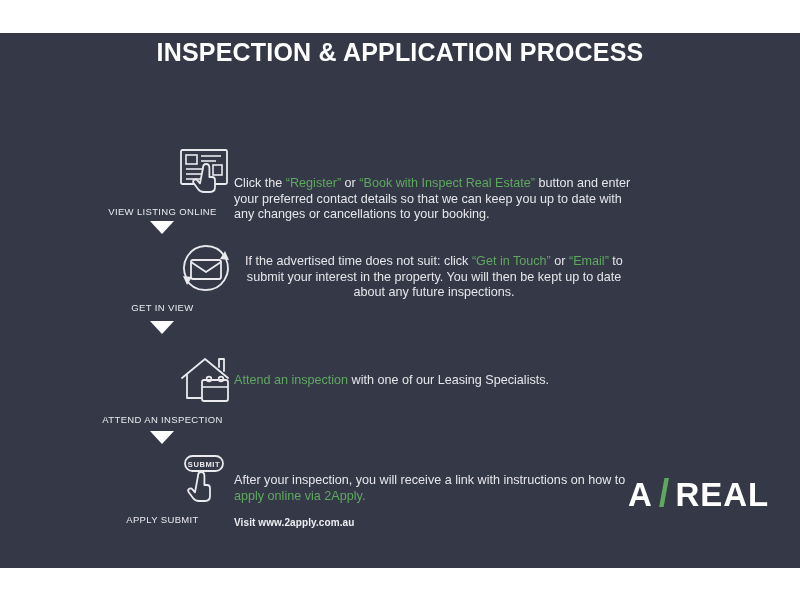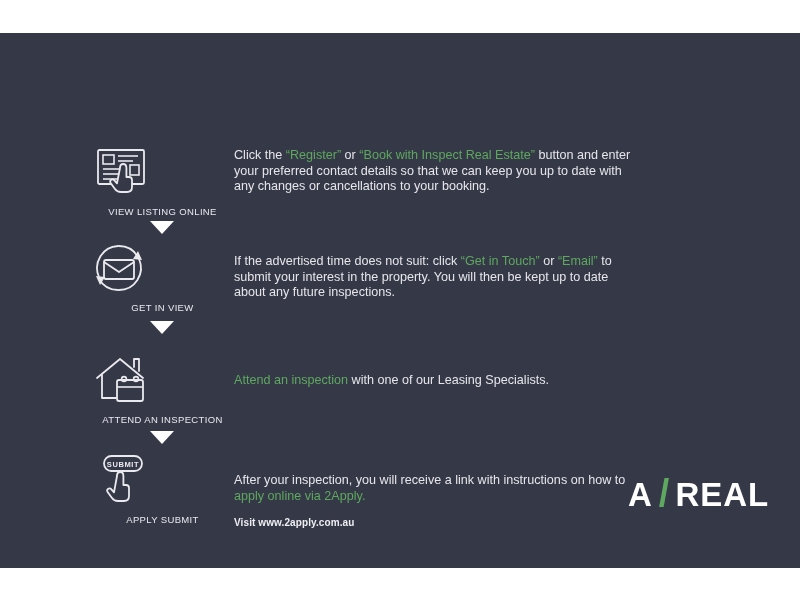--- a/index.html
+++ b/index.html
@@ -50,21 +50,21 @@
     position: absolute;
     left: 90px;
     width: 145px;
     text-align: center;
   }
 
   .icon-box {
     height: 56px;
     display: flex;
     align-items: center;
-    justify-content: flex-start;
+    justify-content: flex-end;
   }
 
   .caption {
     margin-top: 6px;
     color: #e9e9ee;
     font-size: 9.5px;
     font-weight: normal;
     letter-spacing: 0.35px;
     white-space: nowrap;
   }
@@ -120,39 +120,40 @@
     transform: translateY(-1px);
   }
 </style>
 </head>
 <body>
 
 <div id="page">
 
   <div id="panel"></div>
 
+  <div id="title">INSPECTION &amp; APPLICATION PROCESS</div>
 
   <div class="step" style="top:144px;">
     <div class="icon-col">
       <div class="icon-box">
         <svg width="62" height="52" viewBox="0 0 62 52">
           <rect x="8" y="4" width="46" height="34" rx="1.5" fill="none" stroke="#e9e9ee" stroke-width="1.8"></rect>
           <rect x="13" y="9" width="11" height="9" fill="none" stroke="#e9e9ee" stroke-width="1.6"></rect>
           <line x1="28" y1="10" x2="48" y2="10" stroke="#e9e9ee" stroke-width="1.6"></line>
           <line x1="28" y1="15" x2="43" y2="15" stroke="#e9e9ee" stroke-width="1.6"></line>
           <rect x="40" y="19" width="9" height="10" fill="none" stroke="#e9e9ee" stroke-width="1.6"></rect>
           <line x1="13" y1="23" x2="36" y2="23" stroke="#e9e9ee" stroke-width="1.6"></line>
           <line x1="13" y1="28" x2="36" y2="28" stroke="#e9e9ee" stroke-width="1.6"></line>
           <line x1="13" y1="33" x2="30" y2="33" stroke="#e9e9ee" stroke-width="1.6"></line>
           <path d="M30 22 q0 -4 3.2 -4 q3.2 0 3.2 4 l0 9 l2.6 0 q3 0 3 3 l0 7 q0 5 -5 5 l-6 0 q-4 0 -6 -3 l-4.4 -6 q-1.2 -2 0.6 -3.2 q1.8 -1.2 3.2 0.6 l2.6 3 z" fill="#353847" stroke="#e9e9ee" stroke-width="1.8" stroke-linejoin="round"></path>
         </svg>
       </div>
       <div class="caption">VIEW LISTING ONLINE</div>
     </div>
-    <div class="body-col" style="top:4px;position:absolute;">
+    <div class="body-col" style="top:32px;position:absolute;">
       <span>Click the </span><span class="green">“Register”</span><span> or </span><span class="green">“Book with Inspect Real Estate”</span><span> button and enter your preferred contact details so that we can keep you up to date with any changes or cancellations to your booking.</span>
     </div>
   </div>
 
   <div class="arrow" style="top:221px;">
     <svg width="24" height="13" viewBox="0 0 24 13">
         <polygon points="0,0 24,0 12,13" fill="#ffffff"></polygon>
       </svg>
   </div>
 
@@ -165,21 +166,21 @@
           <path d="M28 48 a22 22 0 0 1 -19 -11" fill="none" stroke="#e9e9ee" stroke-width="1.8" stroke-linecap="round"></path>
           <path d="M9 35 a22 22 0 0 1 19 -31" fill="none" stroke="#e9e9ee" stroke-width="1.8" stroke-linecap="round"></path>
           <polygon points="48,9 52,18 43,17" fill="#e9e9ee"></polygon>
           <polygon points="10,43 6,34 15,35" fill="#e9e9ee"></polygon>
           <rect x="14" y="18" width="30" height="19" rx="2" fill="none" stroke="#e9e9ee" stroke-width="1.8"></rect>
           <polyline points="14,20 29,30 44,20" fill="none" stroke="#e9e9ee" stroke-width="1.8" stroke-linejoin="round"></polyline>
         </svg>
       </div>
       <div class="caption">GET IN VIEW</div>
     </div>
-    <div class="body-col" style="top:14px;position:absolute;">
+    <div class="body-col" style="top:14px;position:absolute;text-align:center;">
       <span>If the advertised time does not suit: click </span><span class="green">“Get in Touch”</span><span> or </span><span class="green">“Email”</span><span> to submit your interest in the property. You will then be kept up to date about any future inspections.</span>
     </div>
   </div>
 
   <div class="arrow" style="top:321px;">
     <svg width="24" height="13" viewBox="0 0 24 13">
         <polygon points="0,0 24,0 12,13" fill="#ffffff"></polygon>
       </svg>
   </div>
 

